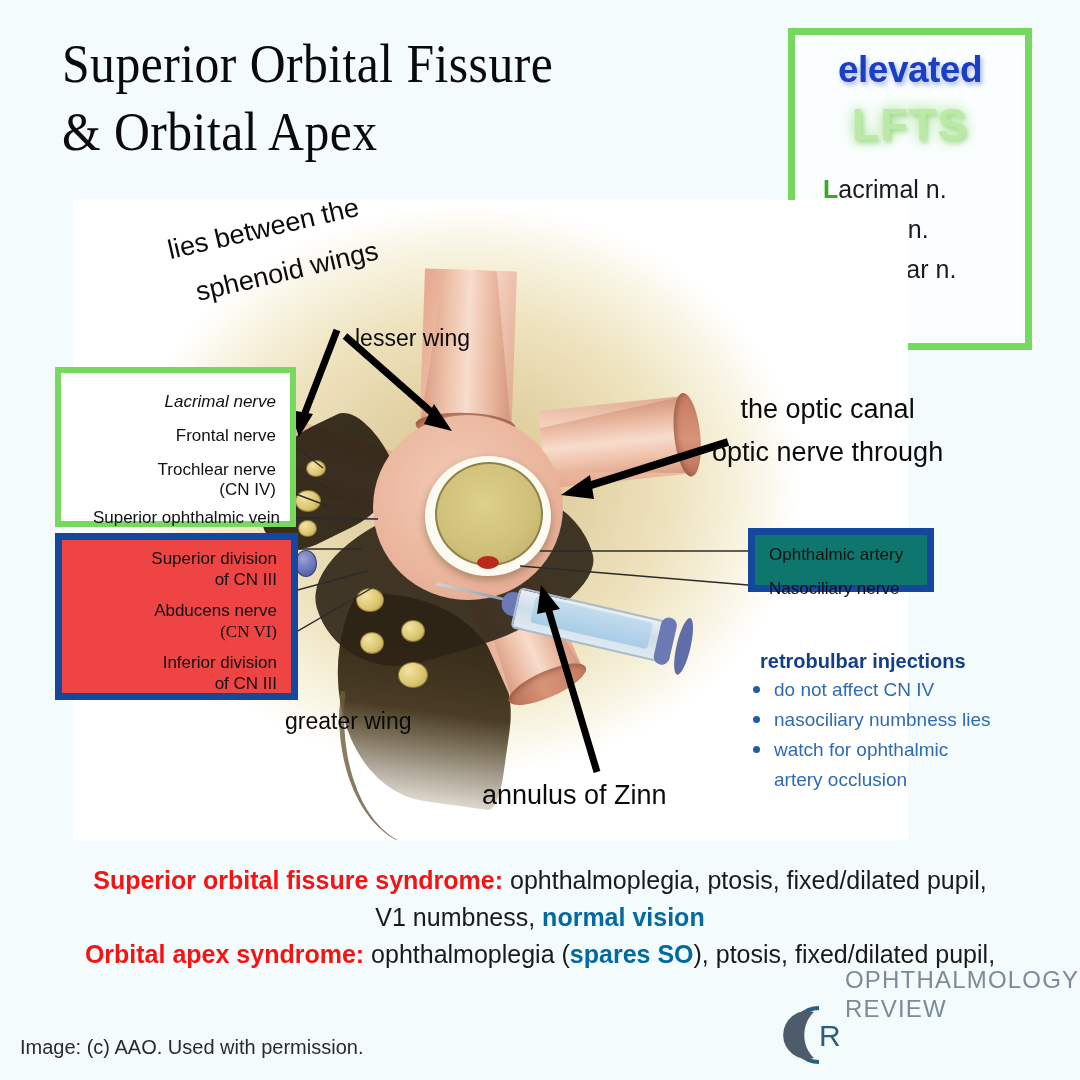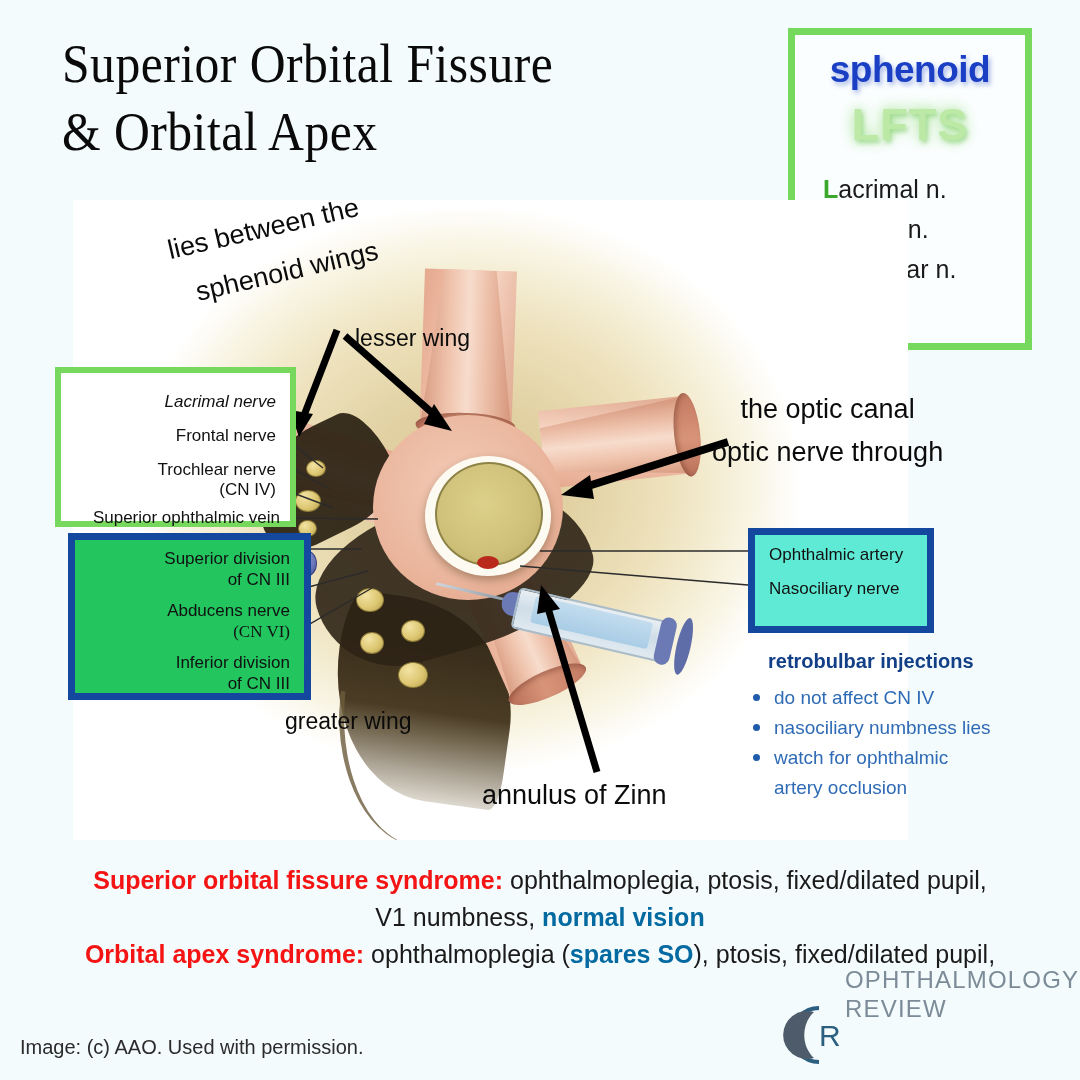--- a/index.html
+++ b/index.html
@@ -234,25 +234,25 @@
     background: #5e6da8; border-radius: 50%;
   }
 
   
   #label-box-green {
     position: absolute; left: 55px; top: 367px; width: 241px; height: 160px;
     border: 6px solid #76d95e; background: #ffffff; box-sizing: border-box;
   }
   #label-box-blue {
     position: absolute; left: 55px; top: 533px; width: 243px; height: 167px;
-    border: 7px solid #14479e; background: #22c55e; box-sizing: border-box; margin-left: 13px;
+    border: 7px solid #14479e; background: #ef4444; box-sizing: border-box;
   }
   #label-box-right {
-    position: absolute; left: 748px; top: 528px; width: 186px; height: 105px;
-    border: 7px solid #14479e; background: #5eead4; box-sizing: border-box;
+    position: absolute; left: 748px; top: 528px; width: 186px; height: 64px;
+    border: 7px solid #14479e; background: #0f766e; box-sizing: border-box;
   }
   .anat-label {
     position: absolute;
     font-size: 17px;
     color: #111;
     white-space: nowrap;
     line-height: 22px;
   }
   .anat-label.r { text-align: right; }
 
@@ -280,23 +280,23 @@
     position: absolute; left: 482px; top: 780px;
     font-size: 27px; color: #0b0b0b; white-space: nowrap;
   }
 
   
   #arrow-layer { position: absolute; left: 0; top: 0; width: 1080px; height: 1080px; pointer-events: none; }
 
   
   #retro-note { position: absolute; left: 748px; top: 650px; width: 300px; }
   #retro-title {
-    font-size: 20px; font-weight: bold; color: #123f86; margin-left: 20px;
-  }
-  #retro-note ul { list-style: none; margin: 10px 0 0 0; padding: 0; }
+    font-size: 20px; font-weight: bold; color: #123f86; margin-left: 12px;
+  }
+  #retro-note ul { list-style: none; margin: 2px 0 0 0; padding: 0; }
   #retro-note li {
     font-size: 19px; color: #2f6bb5; line-height: 30px;
     padding-left: 26px; position: relative; white-space: nowrap;
   }
   #retro-note li .dot {
     position: absolute; left: 5px; top: 11px; width: 7px; height: 7px;
     background: #1f5cab; border-radius: 50%;
   }
   #retro-note li.nobullet { padding-left: 26px; }
 
@@ -325,21 +325,21 @@
 <body>
 
 <div class="page">
 
   <div id="title-block">
     <div class="tline">Superior Orbital Fissure</div>
     <div class="tline">&amp; Orbital Apex</div>
   </div>
 
   <div id="mnemonic-box">
-    <div id="mnemonic-elevated">sphenoid</div>
+    <div id="mnemonic-elevated">elevated</div>
     <div id="mnemonic-lfts">LFTS</div>
     <div id="mnemonic-list">
       <div class="mrow"><span class="key">L</span><span>acrimal n.</span></div>
       <div class="mrow"><span class="key">F</span><span>rontal n.</span></div>
       <div class="mrow"><span class="key">T</span><span>rochlear n.</span></div>
       <div class="mrow"><span class="key">S</span><span>OV</span></div>
     </div>
   </div>
 
   <div id="illustration">

